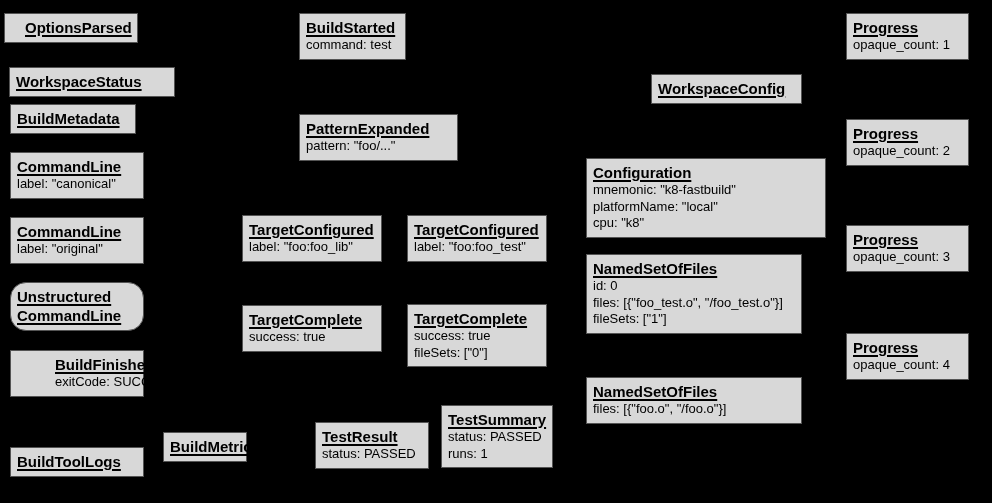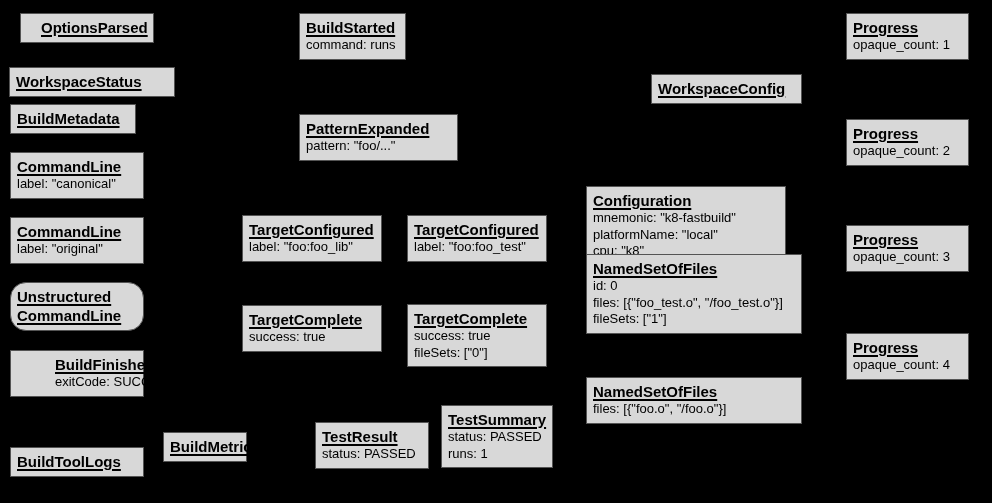--- a/index.html
+++ b/index.html
@@ -32,21 +32,21 @@
     font-size: 13px;
     line-height: 16.5px;
     white-space: nowrap;
   }
 </style>
 </head>
 <body>
 
 <div class="canvas">
 
-  <div class="box" style="left:20px; top:13px; width:134px;padding-left:20px;">
+  <div class="box" style="left:4px; top:13px; width:134px;padding-left:20px;">
     <div class="box-title">OptionsParsed</div>
   </div>
 
   <div class="box" style="left:9px; top:67px; width:166px;">
     <div class="box-title">WorkspaceStatus</div>
   </div>
 
   <div class="box" style="left:10px; top:104px; width:126px;">
     <div class="box-title">BuildMetadata</div>
   </div>
@@ -73,21 +73,21 @@
   <div class="box" style="left:10px; top:447px; width:134px;">
     <div class="box-title">BuildToolLogs</div>
   </div>
 
   <div class="box" style="left:163px; top:432px; width:84px;">
     <div class="box-title">BuildMetrics</div>
   </div>
 
   <div class="box" style="left:299px; top:13px; width:107px;">
     <div class="box-title">BuildStarted</div>
-    <div class="box-line">command: runs</div>
+    <div class="box-line">command: test</div>
   </div>
 
   <div class="box" style="left:299px; top:114px; width:159px;">
     <div class="box-title">PatternExpanded</div>
     <div class="box-line">pattern: "foo/..."</div>
   </div>
 
   <div class="box" style="left:242px; top:215px; width:140px;">
     <div class="box-title">TargetConfigured</div>
     <div class="box-line">label: "foo:foo_lib"</div>
@@ -117,21 +117,21 @@
   <div class="box" style="left:441px; top:405px; width:112px;">
     <div class="box-title">TestSummary</div>
     <div class="box-line">status: PASSED</div>
     <div class="box-line">runs: 1</div>
   </div>
 
   <div class="box" style="left:651px; top:74px; width:151px;">
     <div class="box-title">WorkspaceConfig</div>
   </div>
 
-  <div class="box" style="left:586px; top:158px; width:200px;margin-top:28px;">
+  <div class="box" style="left:586px; top:158px; width:240px;">
     <div class="box-title">Configuration</div>
     <div class="box-line">mnemonic: "k8-fastbuild"</div>
     <div class="box-line">platformName: "local"</div>
     <div class="box-line">cpu: "k8"</div>
   </div>
 
   <div class="box" style="left:586px; top:254px; width:216px;">
     <div class="box-title">NamedSetOfFiles</div>
     <div class="box-line">id: 0</div>
     <div class="box-line">files: [{"foo_test.o", "/foo_test.o"}]</div>

